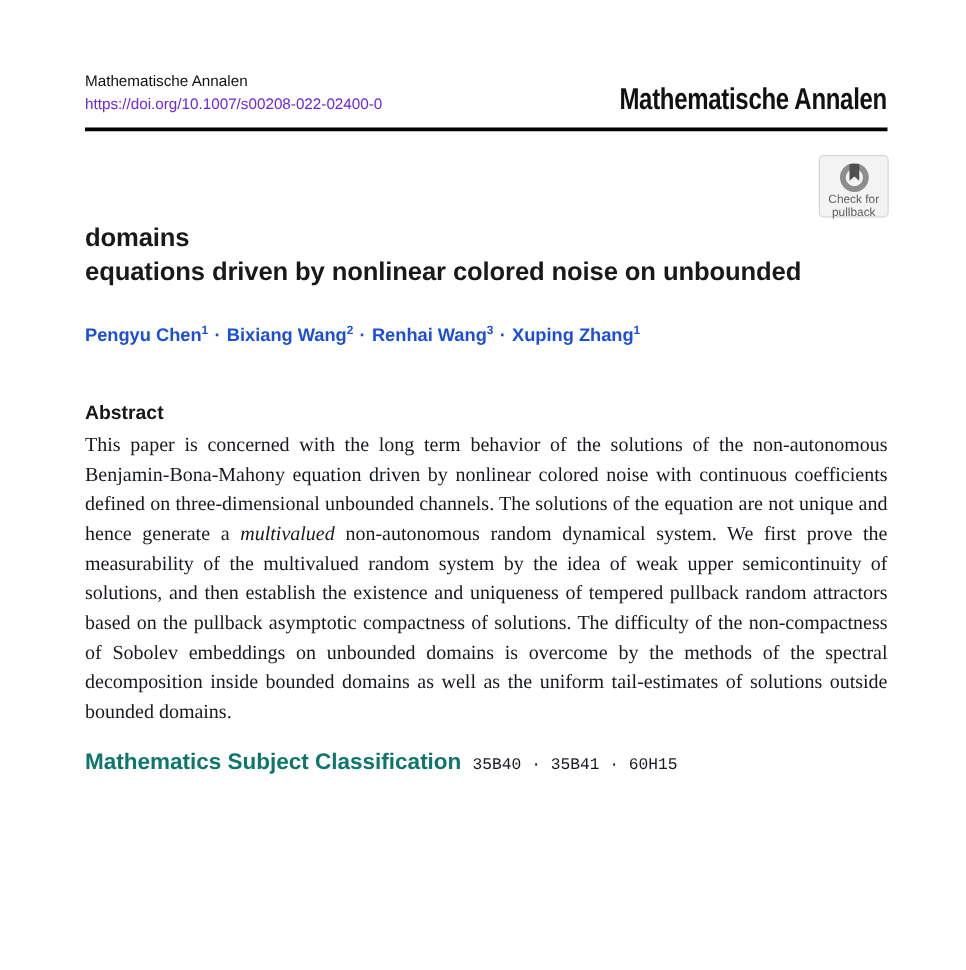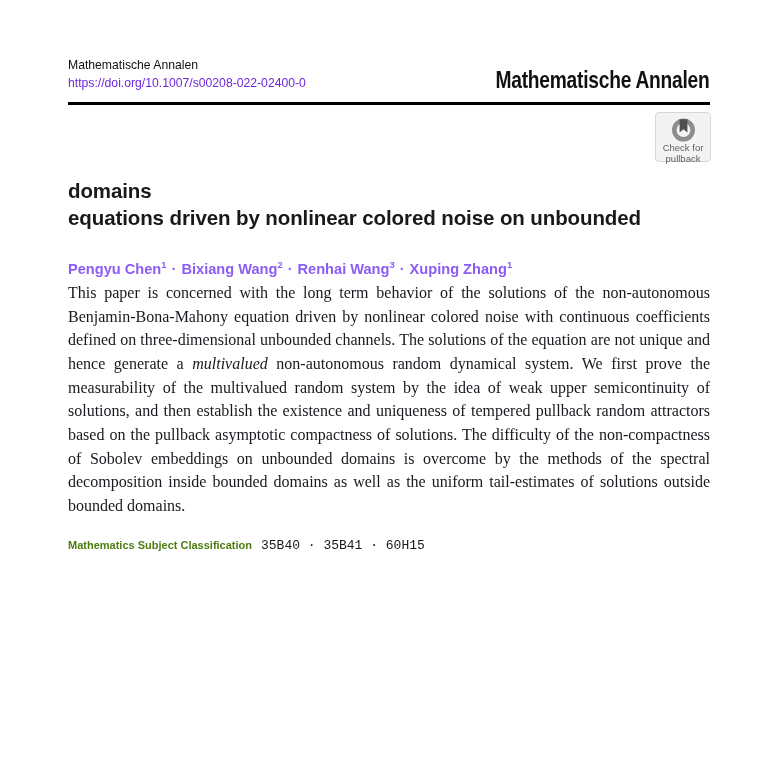--- a/index.html
+++ b/index.html
@@ -20,42 +20,42 @@
   .doi { color: #6d28d9; text-decoration: none; }
   .masthead {
     font-size: 24px; font-weight: bold; white-space: nowrap;
     transform: scaleX(0.80); transform-origin: bottom right;
     letter-spacing: -0.3px; color: #111; margin-bottom: -2px;
   }
   .rule { height: 3px; background: #000; margin-top: 10px; }
 
   
   .crossmark {
-    position: absolute; top: 112px; right: 62px;
+    position: absolute; top: 124px; right: 62px;
     width: 56px; height: 50px;
     background: #f3f3f3;
     border: 1px solid #d7d7d7;
     border-radius: 4px;
     display: flex; flex-direction: column; align-items: center;
     justify-content: flex-start;
     padding-top: 3px; box-sizing: border-box;
     cursor: pointer; text-decoration: none;
   }
   .cm-icon { line-height: 0; }
   .cm-text { font-size: 9.5px; line-height: 10.5px; color: #5e5e5e; text-align: center; }
 
   
   h1.title {
     margin: 72px 0 0 0;
     font-size: 20.5px; line-height: 27px; font-weight: bold;
     color: #191919; letter-spacing: -0.1px;
   }
   .title-line { display: block; }
 
-  .authors { margin-top: 28px; font-size: 14.6px; font-weight: bold; color: #8b5cf6; }
+  .authors { margin-top: 28px; font-size: 14.6px; font-weight: bold; color: #1d4ed8; }
   .authors sup { font-size: 9.5px; font-weight: bold; }
   .author-sep { margin: 0 5px; }
 
   
   .history-block { margin-top: 51px; font-size: 12.4px; line-height: 18.5px; color: #141414; }
 
   
   h2.abstract-h {
     margin: 44px 0 0 0;
     font-size: 15.5px; font-weight: bold; color: #161616; line-height: 20px;
@@ -63,21 +63,21 @@
   p.abstract-p {
     margin: 4px 0 0 0;
     font-family: "Liberation Serif", serif;
     font-size: 16px; line-height: 23.7px;
     text-align: justify; color: #16191d;
   }
   p.abstract-p em { font-style: italic; }
 
   
   .msc { margin-top: 17px; }
-  .msc-label { font-weight: bold; font-size: 11px; color: #4d7c0f; margin-top: 12px; }
+  .msc-label { font-weight: bold; font-size: 18px; color: #0f766e; margin-top: 12px; }
   .msc-codes { font-family: Liberation Mono, monospace; font-size: 13px; color: #16191d; margin-left: 9px; }
 </style>
 </head>
 <body>
 
 <div class="page">
 
   <header class="hdr">
     <div class="hdr-left">
       <div>Mathematische Annalen</div>
@@ -105,20 +105,21 @@
     <span class="title-line">domains</span>
     <span class="title-line">equations driven by nonlinear colored noise on unbounded</span>
   </h1>
 
   <div class="authors">
     <span><span>Pengyu Chen</span><sup>1</sup></span><span class="author-sep">·</span><span><span>Bixiang Wang</span><sup>2</sup></span><span class="author-sep">·</span><span><span>Renhai Wang</span><sup>3</sup></span><span class="author-sep">·</span><span><span>Xuping Zhang</span><sup>1</sup></span>
   </div>
 
 
   <section>
+    <h2 class="abstract-h">Abstract</h2>
     <p class="abstract-p"><span>This paper is concerned with the long term behavior of the solutions of the non-autonomous Benjamin-Bona-Mahony equation driven by nonlinear colored noise with continuous coefficients defined on three-dimensional unbounded channels. The solutions of the equation are not unique and hence generate a </span><em>multivalued</em><span> non-autonomous random dynamical system. We first prove the measurability of the multivalued random system by the idea of weak upper semicontinuity of solutions, and then establish the existence and uniqueness of tempered pullback random attractors based on the pullback asymptotic compactness of solutions. The difficulty of the non-compactness of Sobolev embeddings on unbounded domains is overcome by the methods of the spectral decomposition inside bounded domains as well as the uniform tail-estimates of solutions outside bounded domains.</span></p>
   </section>
 
   <div class="msc">
     <span class="msc-label">Mathematics Subject Classification</span><span class="msc-codes">35B40 · 35B41 · 60H15</span>
   </div>
 
 </div>
 
 </body></html>

